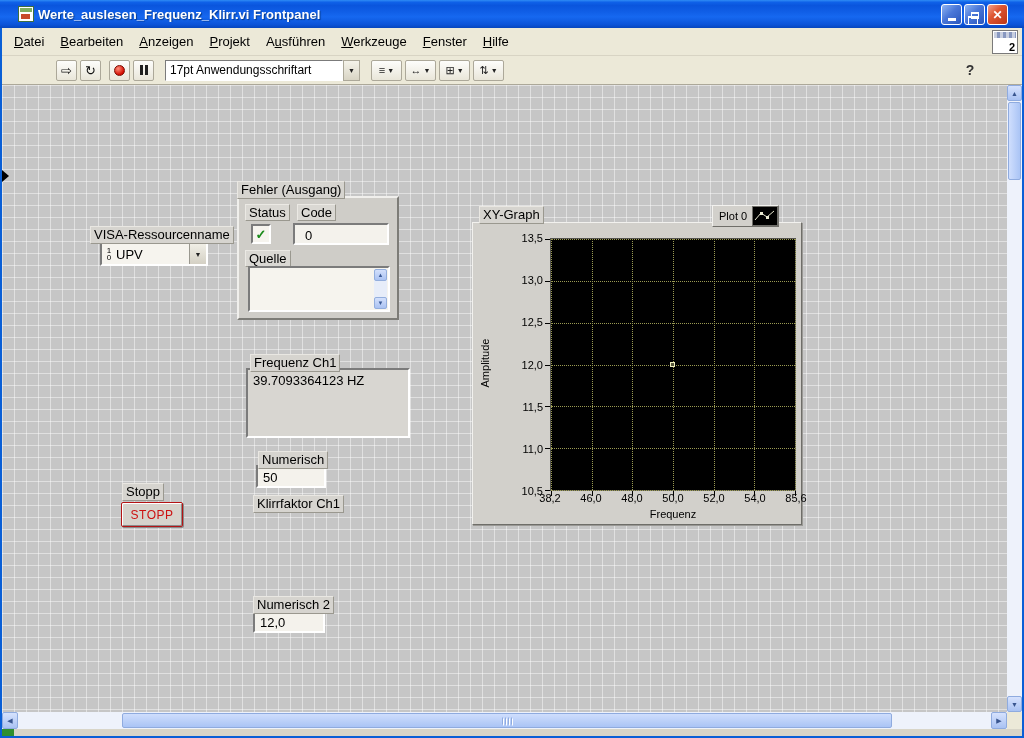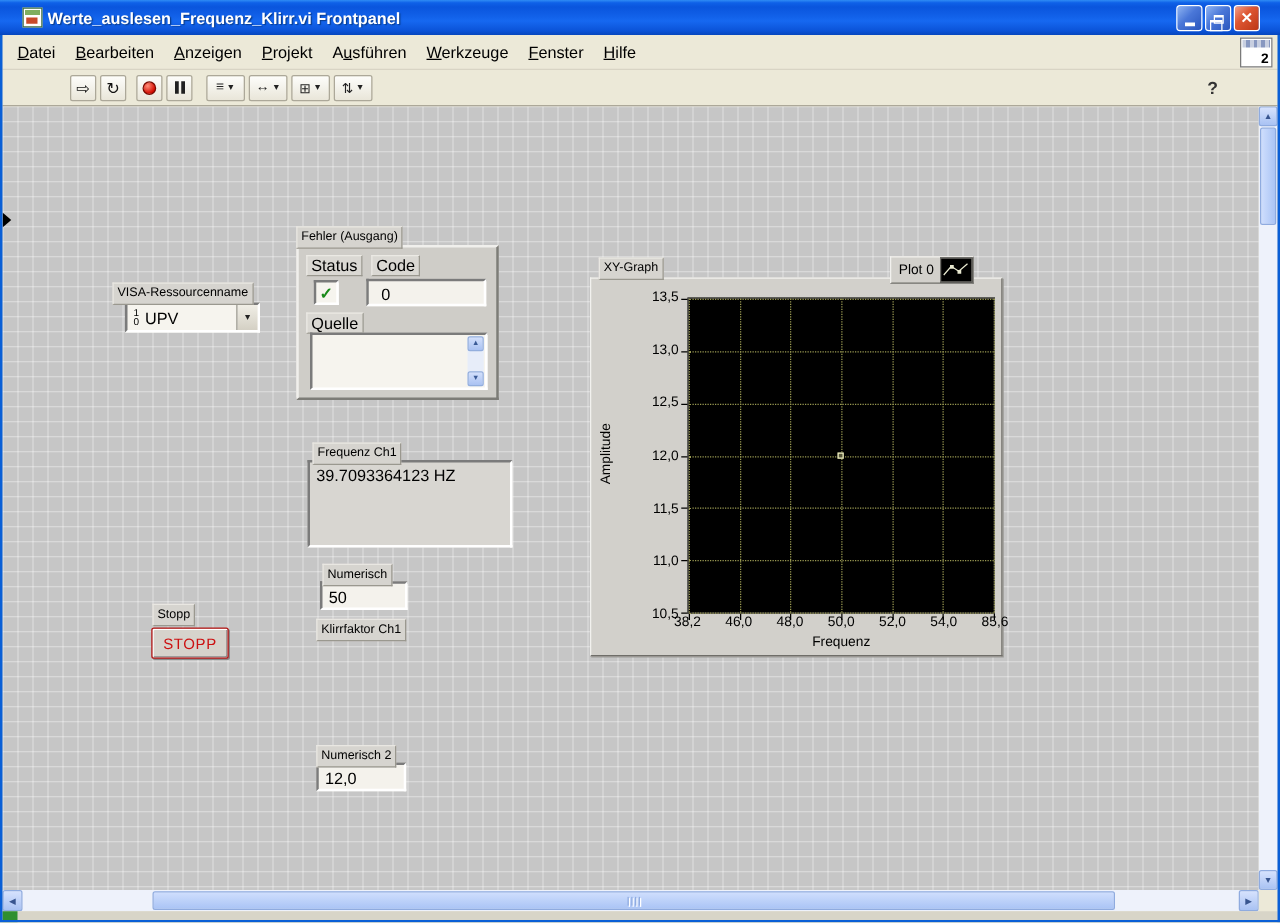--- a/index.html
+++ b/index.html
@@ -61,21 +61,21 @@
 
   
   .panel { position:absolute; left:2px; top:85px; width:1005px; height:627px; overflow:hidden;
     background-color:#c6c6c6;
     background-image:linear-gradient(to right, rgba(255,255,255,.45) 1px, transparent 1px),
                      linear-gradient(to bottom, rgba(255,255,255,.45) 1px, transparent 1px);
     background-size:12px 12px; }
   .origin-marker { position:absolute; left:0; top:85px; width:0; height:0;
     border-left:7px solid #000; border-top:6px solid transparent; border-bottom:6px solid transparent; }
 
-  .lv-label { position:absolute; font-size:10px; color:#000; background:#d6d4cf; padding:0 3px; line-height:16px;
+  .lv-label { position:absolute; font-size:13px; color:#000; background:#d6d4cf; padding:0 3px; line-height:16px;
     border:1px solid; border-color:#e9e7e2 #9a988f #9a988f #e9e7e2; z-index:5; white-space:nowrap; }
 
   .sunken { border:2px solid; border-color:#7b7b7b #ffffff #ffffff #7b7b7b; }
   .indicator-box { position:absolute; background:#d8d6d1; font-size:13px; color:#000; padding:3px 5px; }
   .control-box { position:absolute; background:#f4f2ec; font-size:13px; color:#000; padding:3px 5px; }
 
   
   .cluster { position:absolute; left:235px; top:111px; width:162px; height:124px; background:#cfcdc8;
     border:2px solid; border-color:#f0efec #7d7c77 #7d7c77 #f0efec; }
   .cluster .inner-label { position:absolute; font-size:13px; background:#dad8d3; padding:0 3px; line-height:15px;
@@ -193,20 +193,26 @@
       </div>
     <div class="tool-btn" style="margin-left:5px;">
         <span class="abort-dot"></span>
       </div>
     <div class="tool-btn">
         <span class="pause-bars">
           <i></i>
           <i></i>
         </span>
       </div>
+    <div class="font-combo">
+      <div class="font-field">17pt Anwendungsschriftart</div>
+      <div class="combo-arrow">
+          <span>▼</span>
+        </div>
+    </div>
     <div class="mini-drop" style="margin-left:8px;">
       <span>≡</span>
         <span class="dd">▼</span>
     </div>
     <div class="mini-drop">
       <span>↔</span>
         <span class="dd">▼</span>
     </div>
     <div class="mini-drop">
       <span>⊞</span>

